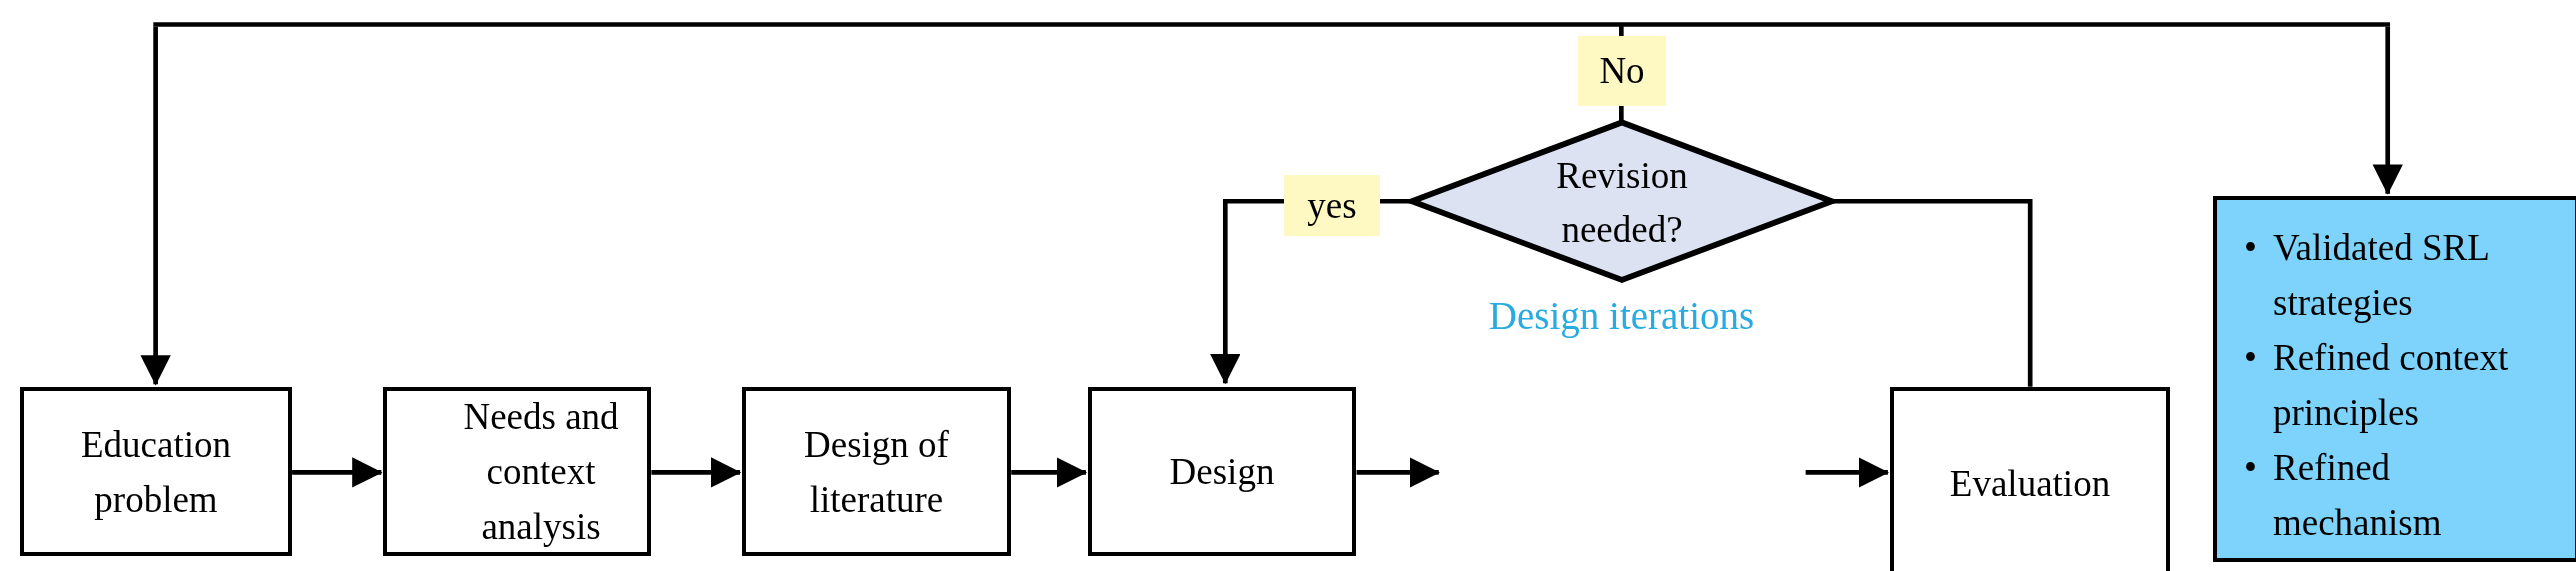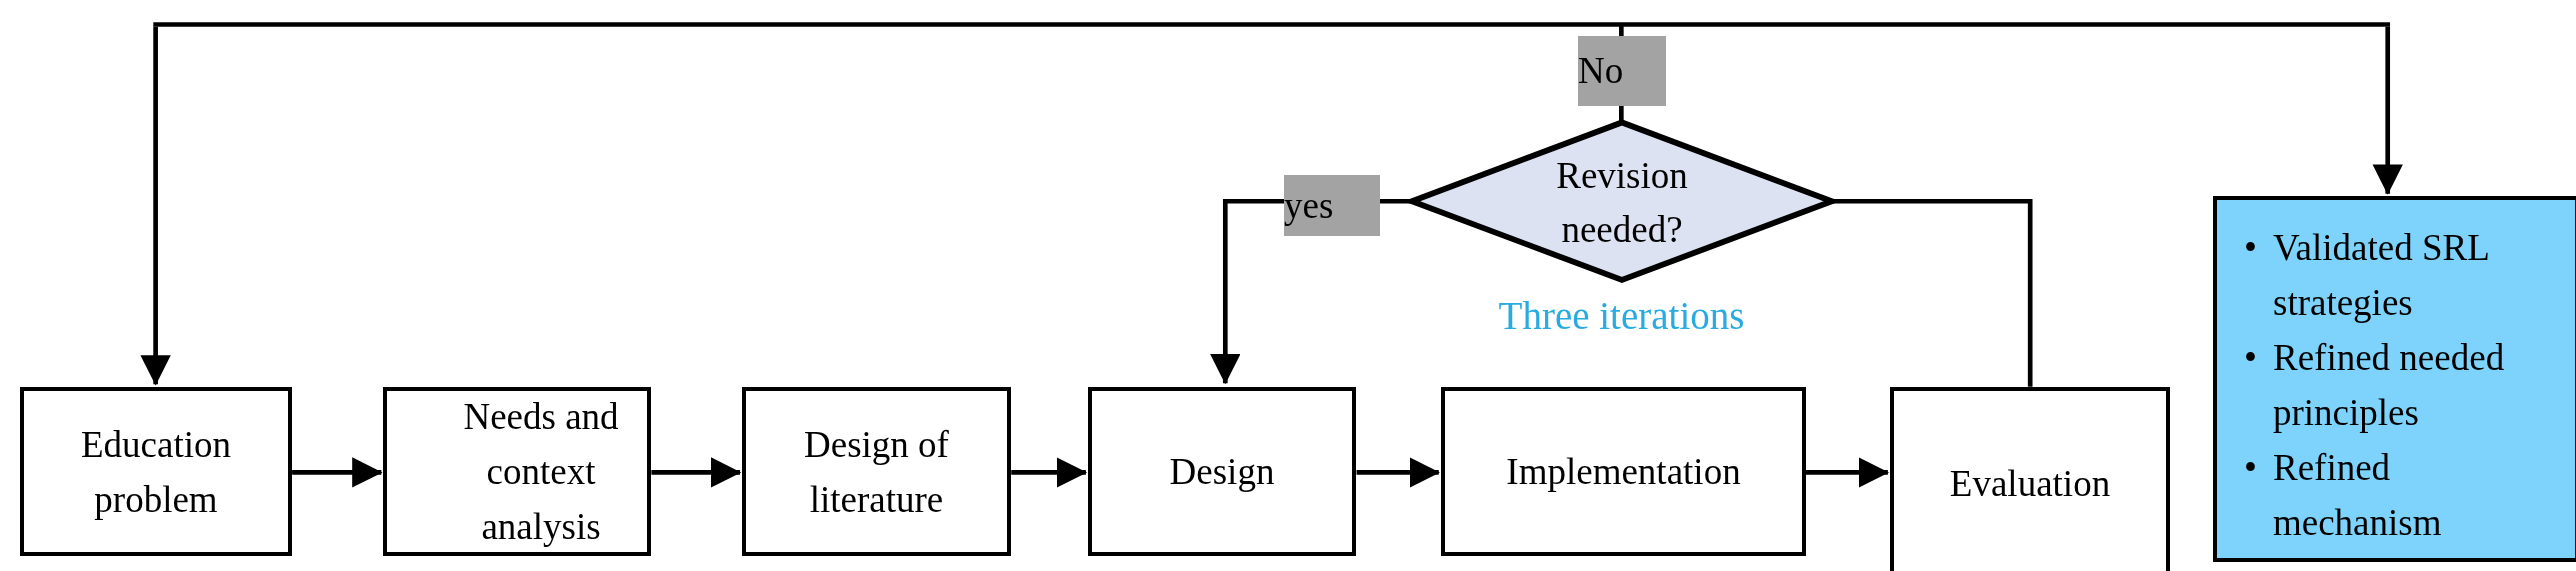--- a/index.html
+++ b/index.html
@@ -38,22 +38,22 @@
     position: absolute;
     left: 1517px; top: 149px; width: 210px; height: 108px;
     display: flex; align-items: center; justify-content: center;
     text-align: center;
     font-size: 37px; line-height: 54px;
     white-space: pre-line;
     font-family: Liberation Serif, serif;
   }
   .edge-label {
     position: absolute;
-    background: #a3a3a3;
-    text-align: left;
+    background: #fef9c3;
+    text-align: center;
     font-size: 37px;
   }
   .edge-label.no  { left: 1578px; top: 36px;  width: 88px; height: 70px; line-height: 70px; }
   .edge-label.yes { left: 1284px; top: 175px; width: 96px; height: 61px; line-height: 61px; }
   .annotation {
     position: absolute;
     left: 1464px; top: 291px; width: 315px;
     text-align: center;
     font-size: 39px; line-height: 50px;
     color: #29abe2;
@@ -117,36 +117,35 @@
   </svg>
 
   <div class="node education">Education
 problem</div>
   <div class="node needs">Needs and
 context
 analysis</div>
   <div class="node review">Design of
 literature</div>
   <div class="node design">Design</div>
-  <div class="node implementation">Implementation</div>
   <div class="node evaluation">Evaluation</div>
 
   <div class="decision-label">Revision
 needed?</div>
 
   <div class="edge-label no">No</div>
   <div class="edge-label yes">yes</div>
 
-  <div class="annotation">Three iterations</div>
+  <div class="annotation">Design iterations</div>
 
   <div class="outputs-box">
     <ul>
       <li>Validated SRL
 strategies</li>
-      <li>Refined needed
+      <li>Refined context
 principles</li>
       <li>Refined
 mechanism</li>
     </ul>
   </div>
 
 </div>
 
 
 </body></html>

